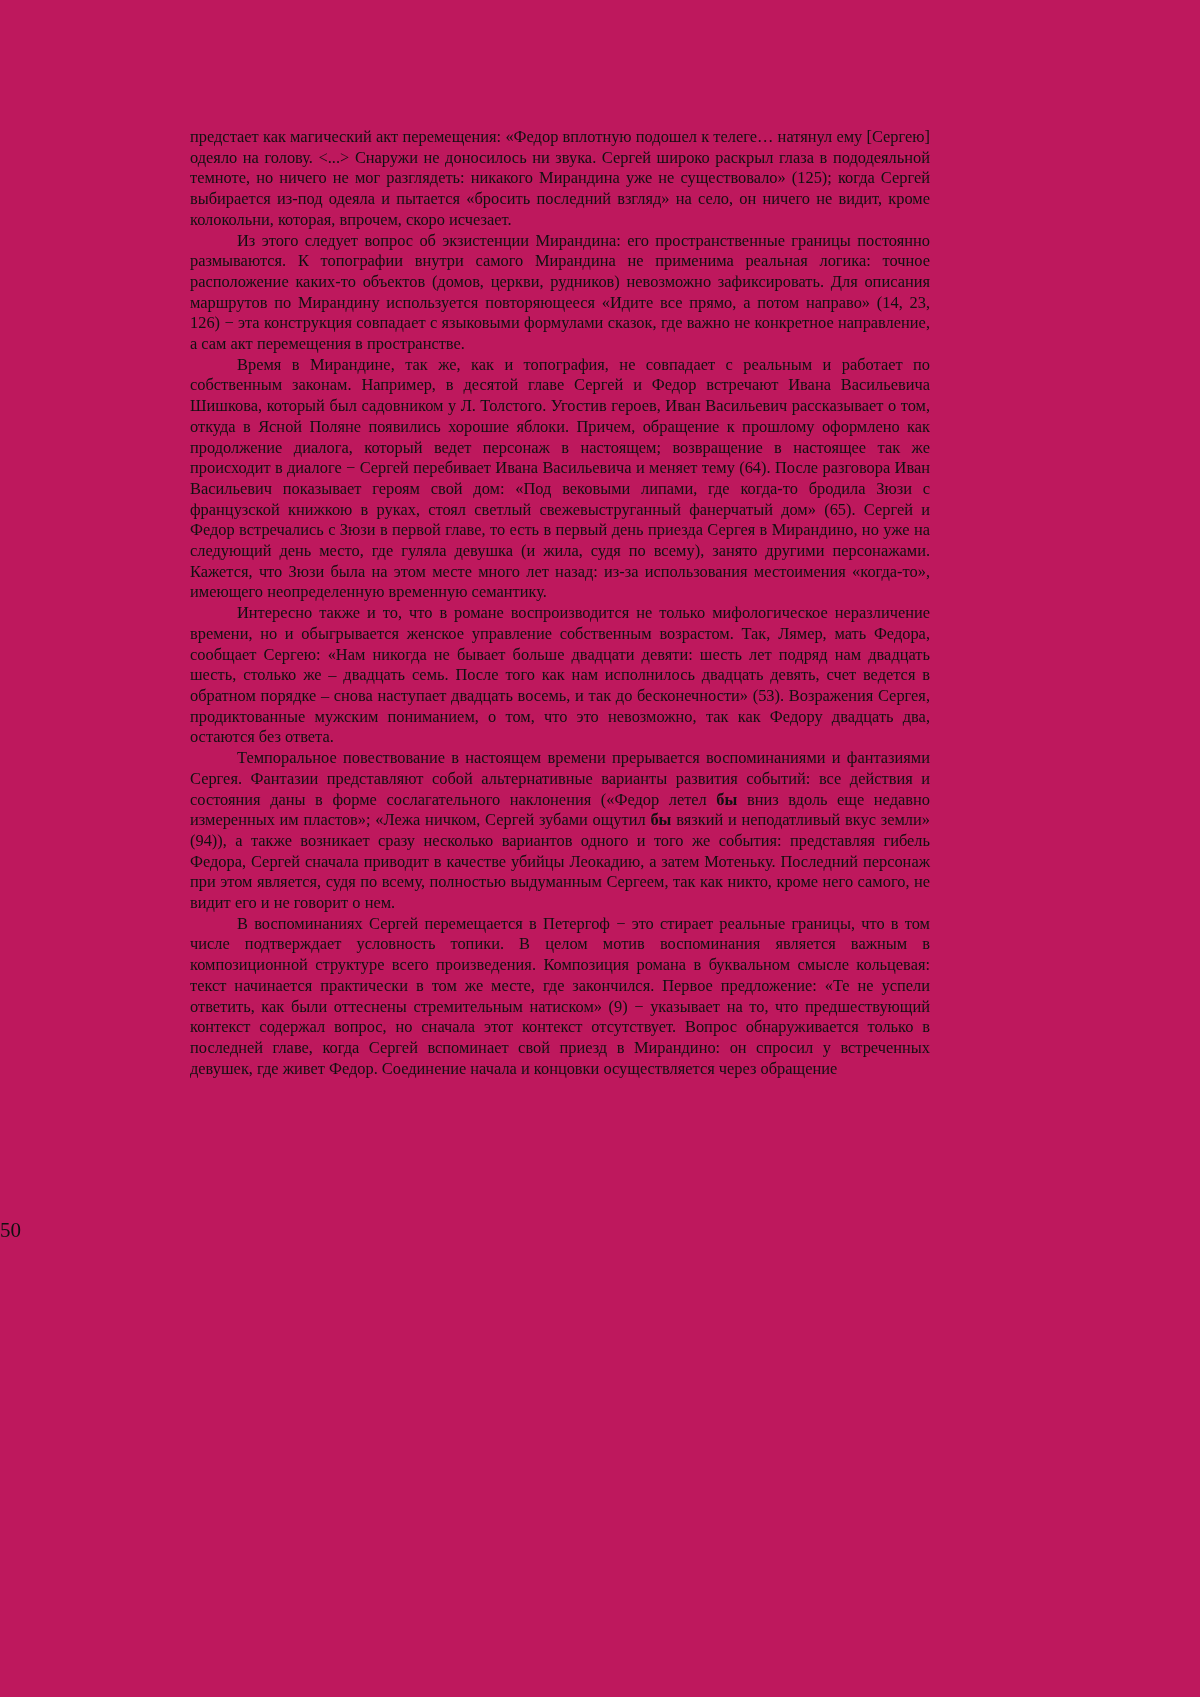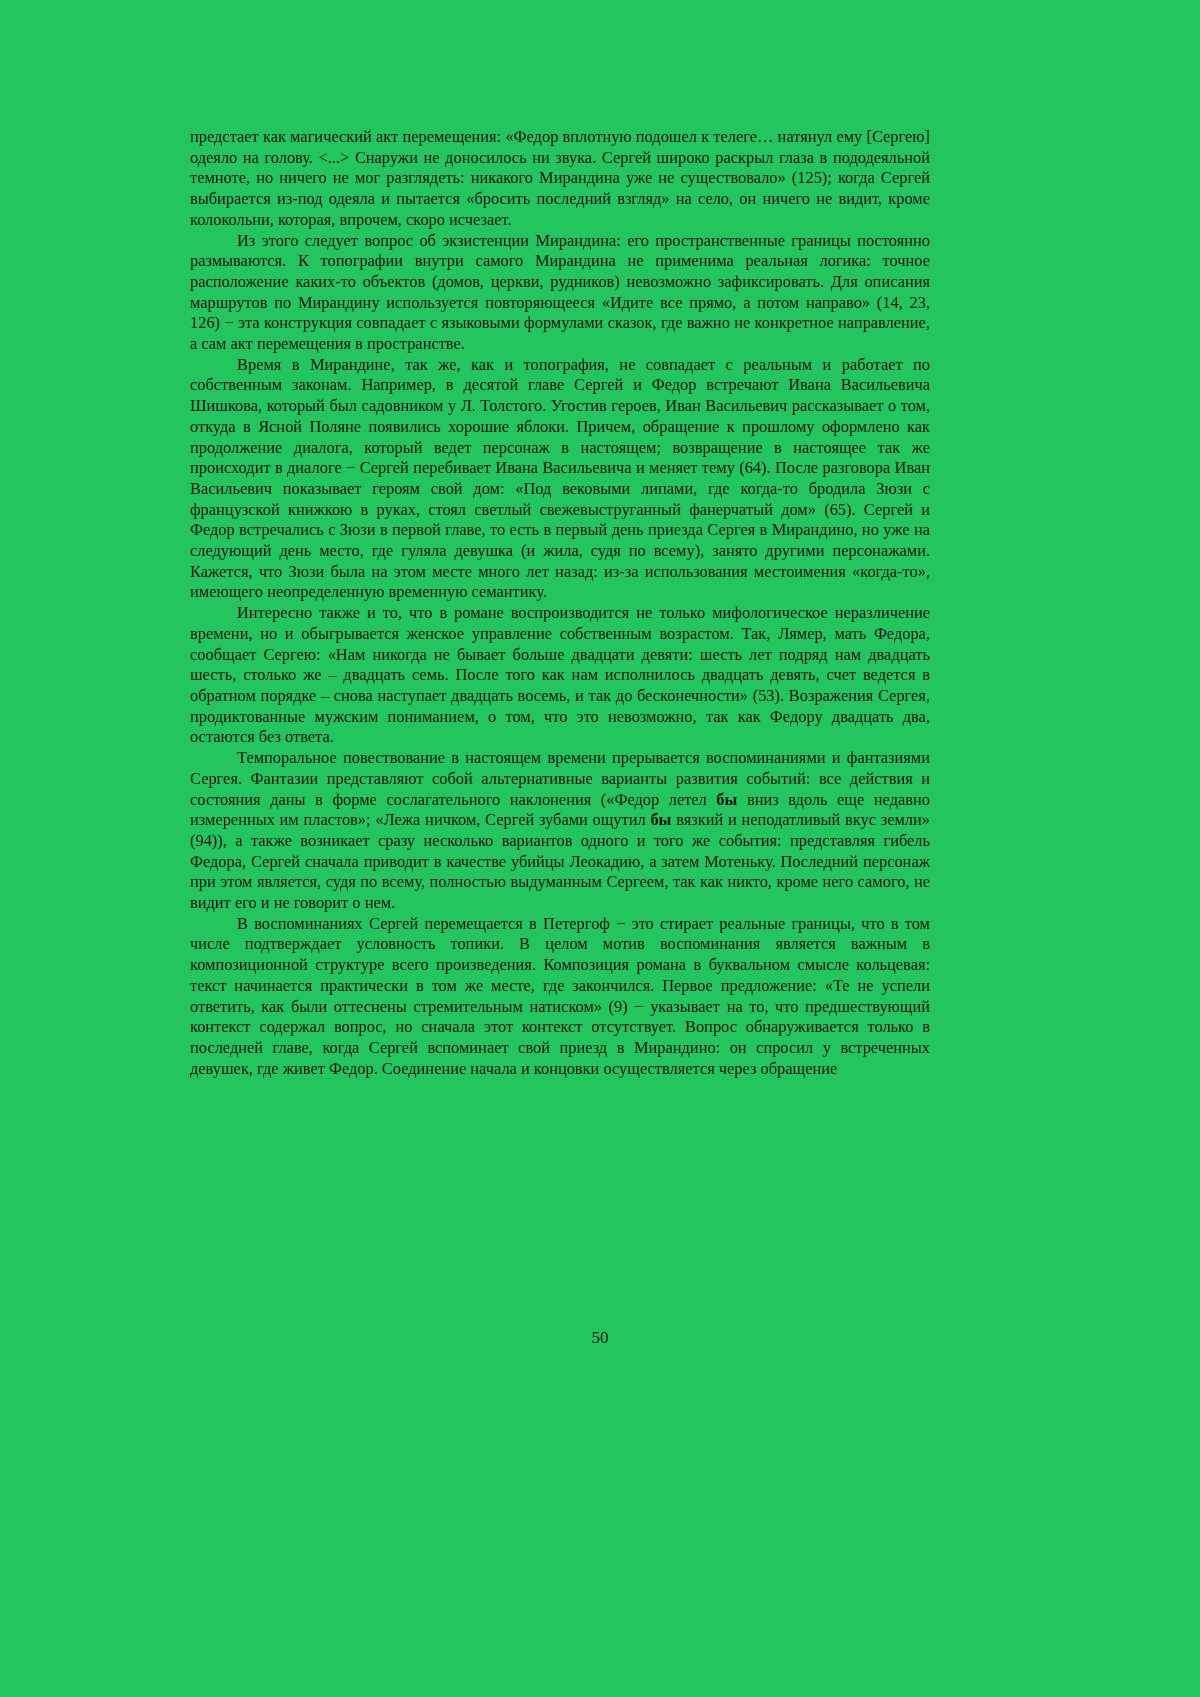--- a/index.html
+++ b/index.html
@@ -4,21 +4,21 @@
 <style>
   html, body {
     margin: 0;
     padding: 0;
     background: #ffffff;
   }
   .page {
     position: relative;
     width: 1200px;
     height: 1697px;
-    background: #22c55e;
+    background: #be185d;
     font-family: "Liberation Serif", "DejaVu Serif", serif;
     color: #101010;
     overflow: hidden;
     text-decoration: underline;
   }
   .text-block {
     position: absolute;
     left: 190px;
     top: 127px;
     width: 740px;
@@ -32,24 +32,24 @@
   }
   .text-block p.indent {
     text-indent: 47px;
   }
   .text-block b {
     font-weight: bold;
   }
   .page-number {
     position: absolute;
     left: 0;
-    top: 1328px;
+    top: 1220px;
     width: 100%;
-    text-align: center;
-    font-size: 17px;
+    text-align: left;
+    font-size: 21px;
     line-height: 20.7px;
   }
 </style>
 </head>
 <body>
 
 <div class="page">
   <div class="text-block">
       <p><span>предстает как магический акт перемещения: «Федор вплотную подошел к телеге… натянул ему [Сергею] одеяло на голову. &lt;...&gt; Снаружи не доносилось ни звука. Сергей широко раскрыл глаза в пододеяльной темноте, но ничего не мог разглядеть: никакого Мирандина уже не существовало» (125); когда Сергей выбирается из-под одеяла и пытается «бросить последний взгляд» на село, он ничего не видит, кроме колокольни, которая, впрочем, скоро исчезает.</span></p>
       <p class="indent"><span>Из этого следует вопрос об экзистенции Мирандина: его пространственные границы постоянно размываются. К топографии внутри самого Мирандина не применима реальная логика: точное расположение каких-то объектов (домов, церкви, рудников) невозможно зафиксировать. Для описания маршрутов по Мирандину используется повторяющееся «Идите все прямо, а потом направо» (14, 23, 126) − эта конструкция совпадает с языковыми формулами сказок, где важно не конкретное направление, а сам акт перемещения в пространстве.</span></p>

